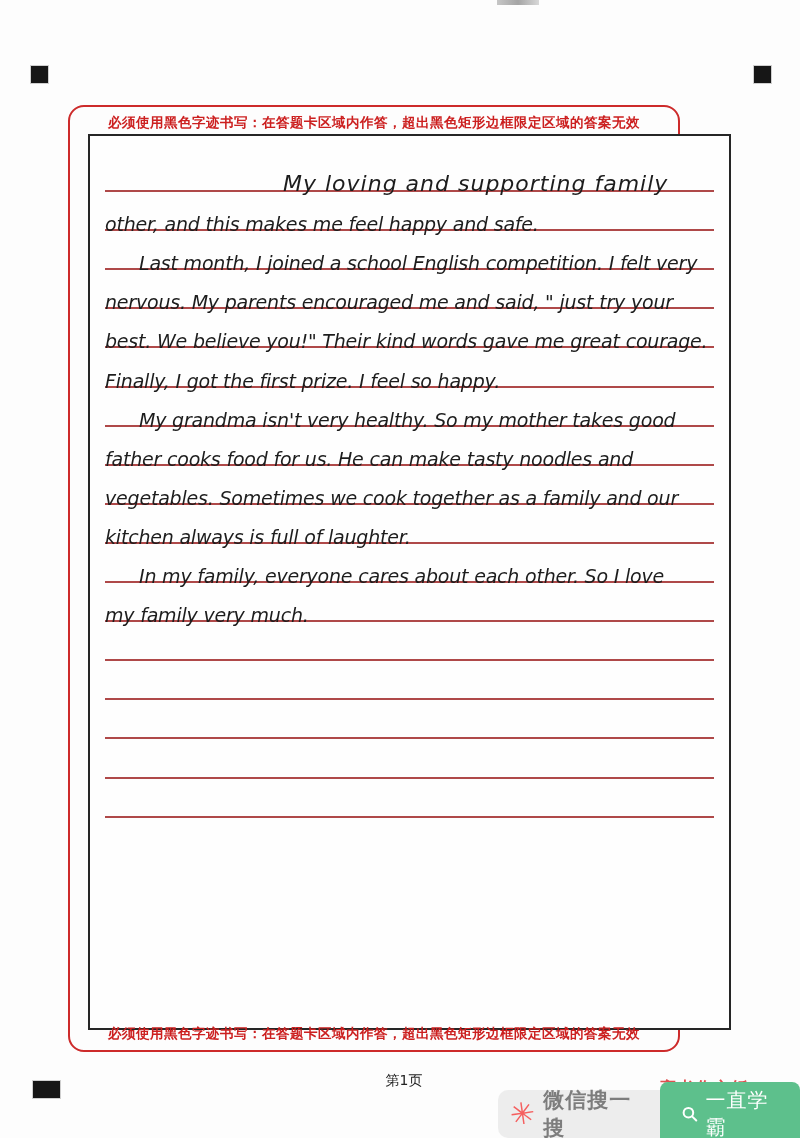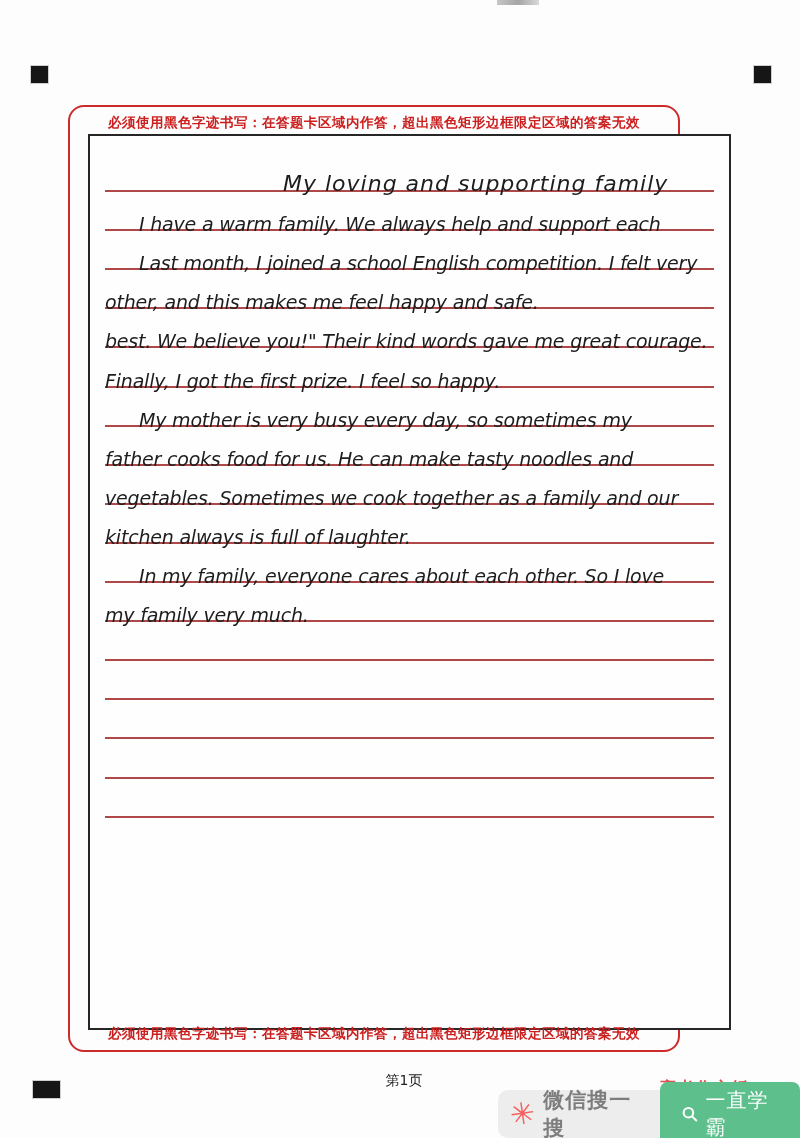--- a/index.html
+++ b/index.html
@@ -155,36 +155,36 @@
 
   <div class="red-frame">
     <div class="notice notice-top">必须使用黑色字迹书写：在答题卡区域内作答，超出黑色矩形边框限定区域的答案无效</div>
 
     <div class="answer-box">
       <div class="lines">
         <div class="line">
           <span class="hw hw-title">My loving and supporting family</span>
         </div>
         <div class="line">
-          <span class="hw hw-indent">I have a warm family. We always help and support each</span>
+          <span class="hw">other, and this makes me feel happy and safe.</span>
         </div>
         <div class="line">
           <span class="hw hw-indent">Last month, I joined a school English competition. I felt very</span>
         </div>
         <div class="line">
-          <span class="hw">other, and this makes me feel happy and safe.</span>
+          <span class="hw">nervous. My parents encouraged me and said, " just try your</span>
         </div>
         <div class="line">
           <span class="hw">best. We believe you!" Their kind words gave me great courage.</span>
         </div>
         <div class="line">
           <span class="hw">Finally, I got the first prize. I feel so happy.</span>
         </div>
         <div class="line">
-          <span class="hw hw-indent">My mother is very busy every day, so sometimes my</span>
+          <span class="hw hw-indent">My grandma isn't very healthy. So my mother takes good</span>
         </div>
         <div class="line">
           <span class="hw">father cooks food for us. He can make tasty noodles and</span>
         </div>
         <div class="line">
           <span class="hw">vegetables. Sometimes we cook together as a family and our</span>
         </div>
         <div class="line">
           <span class="hw">kitchen always is full of laughter.</span>
         </div>

